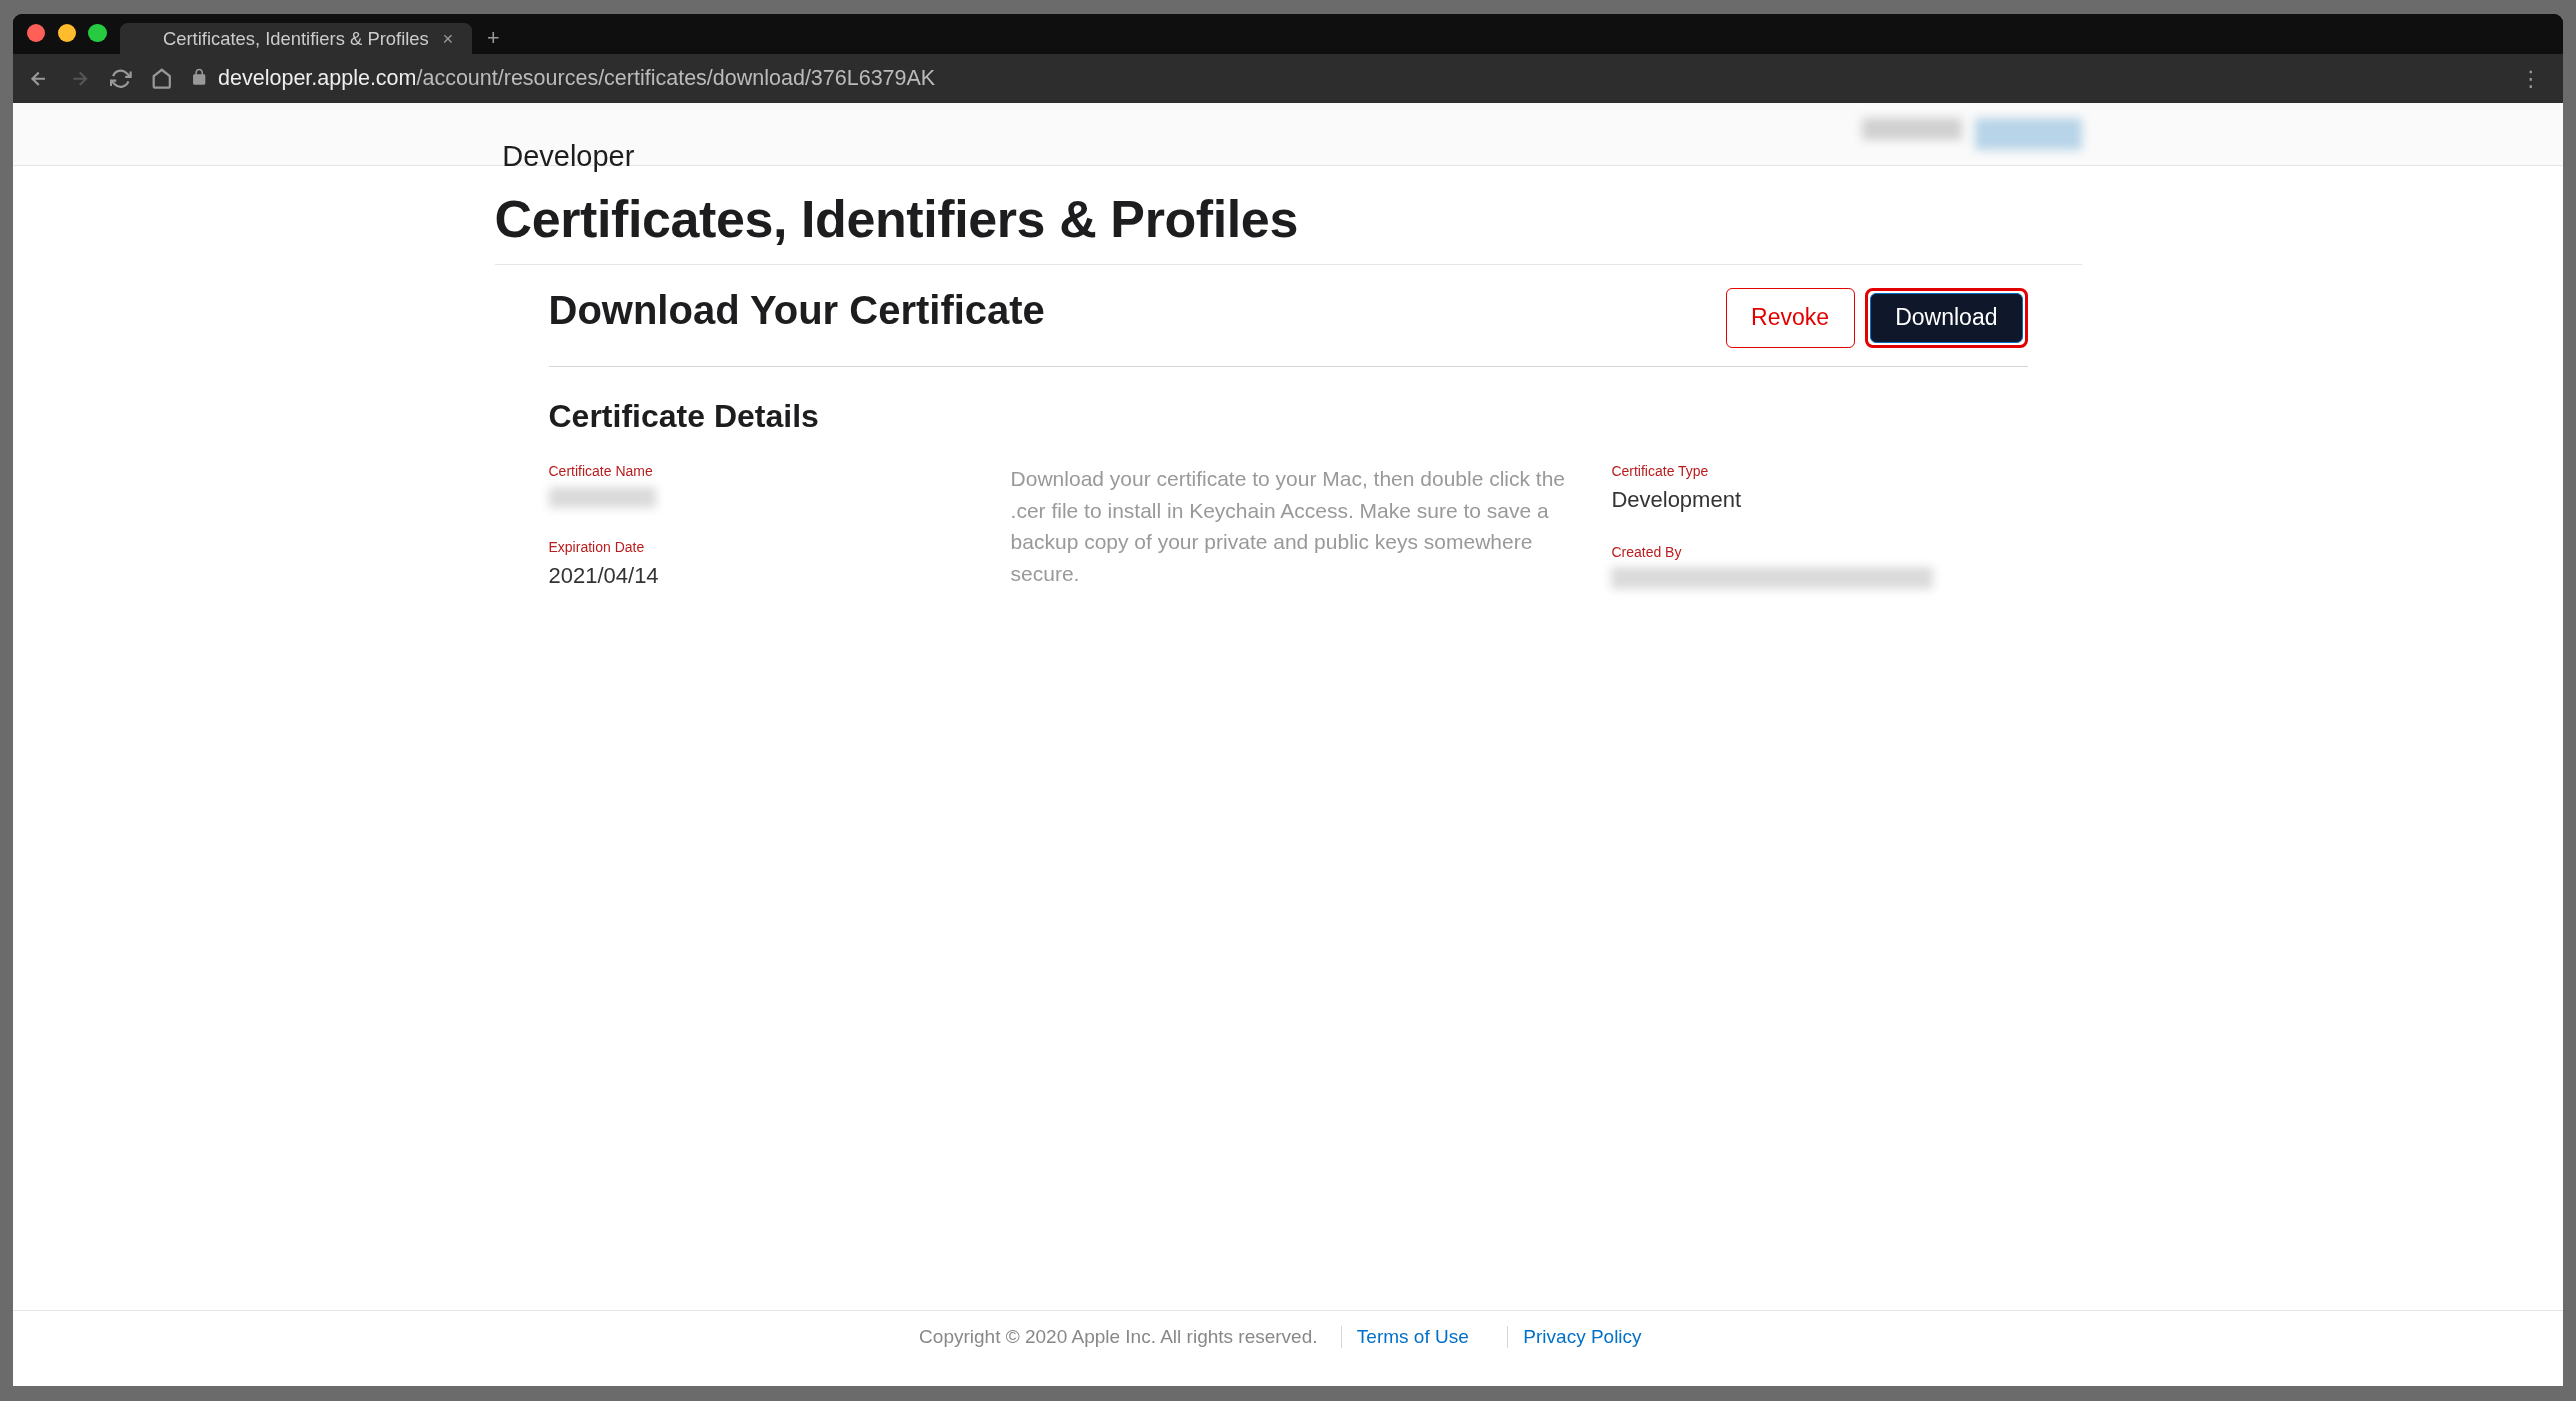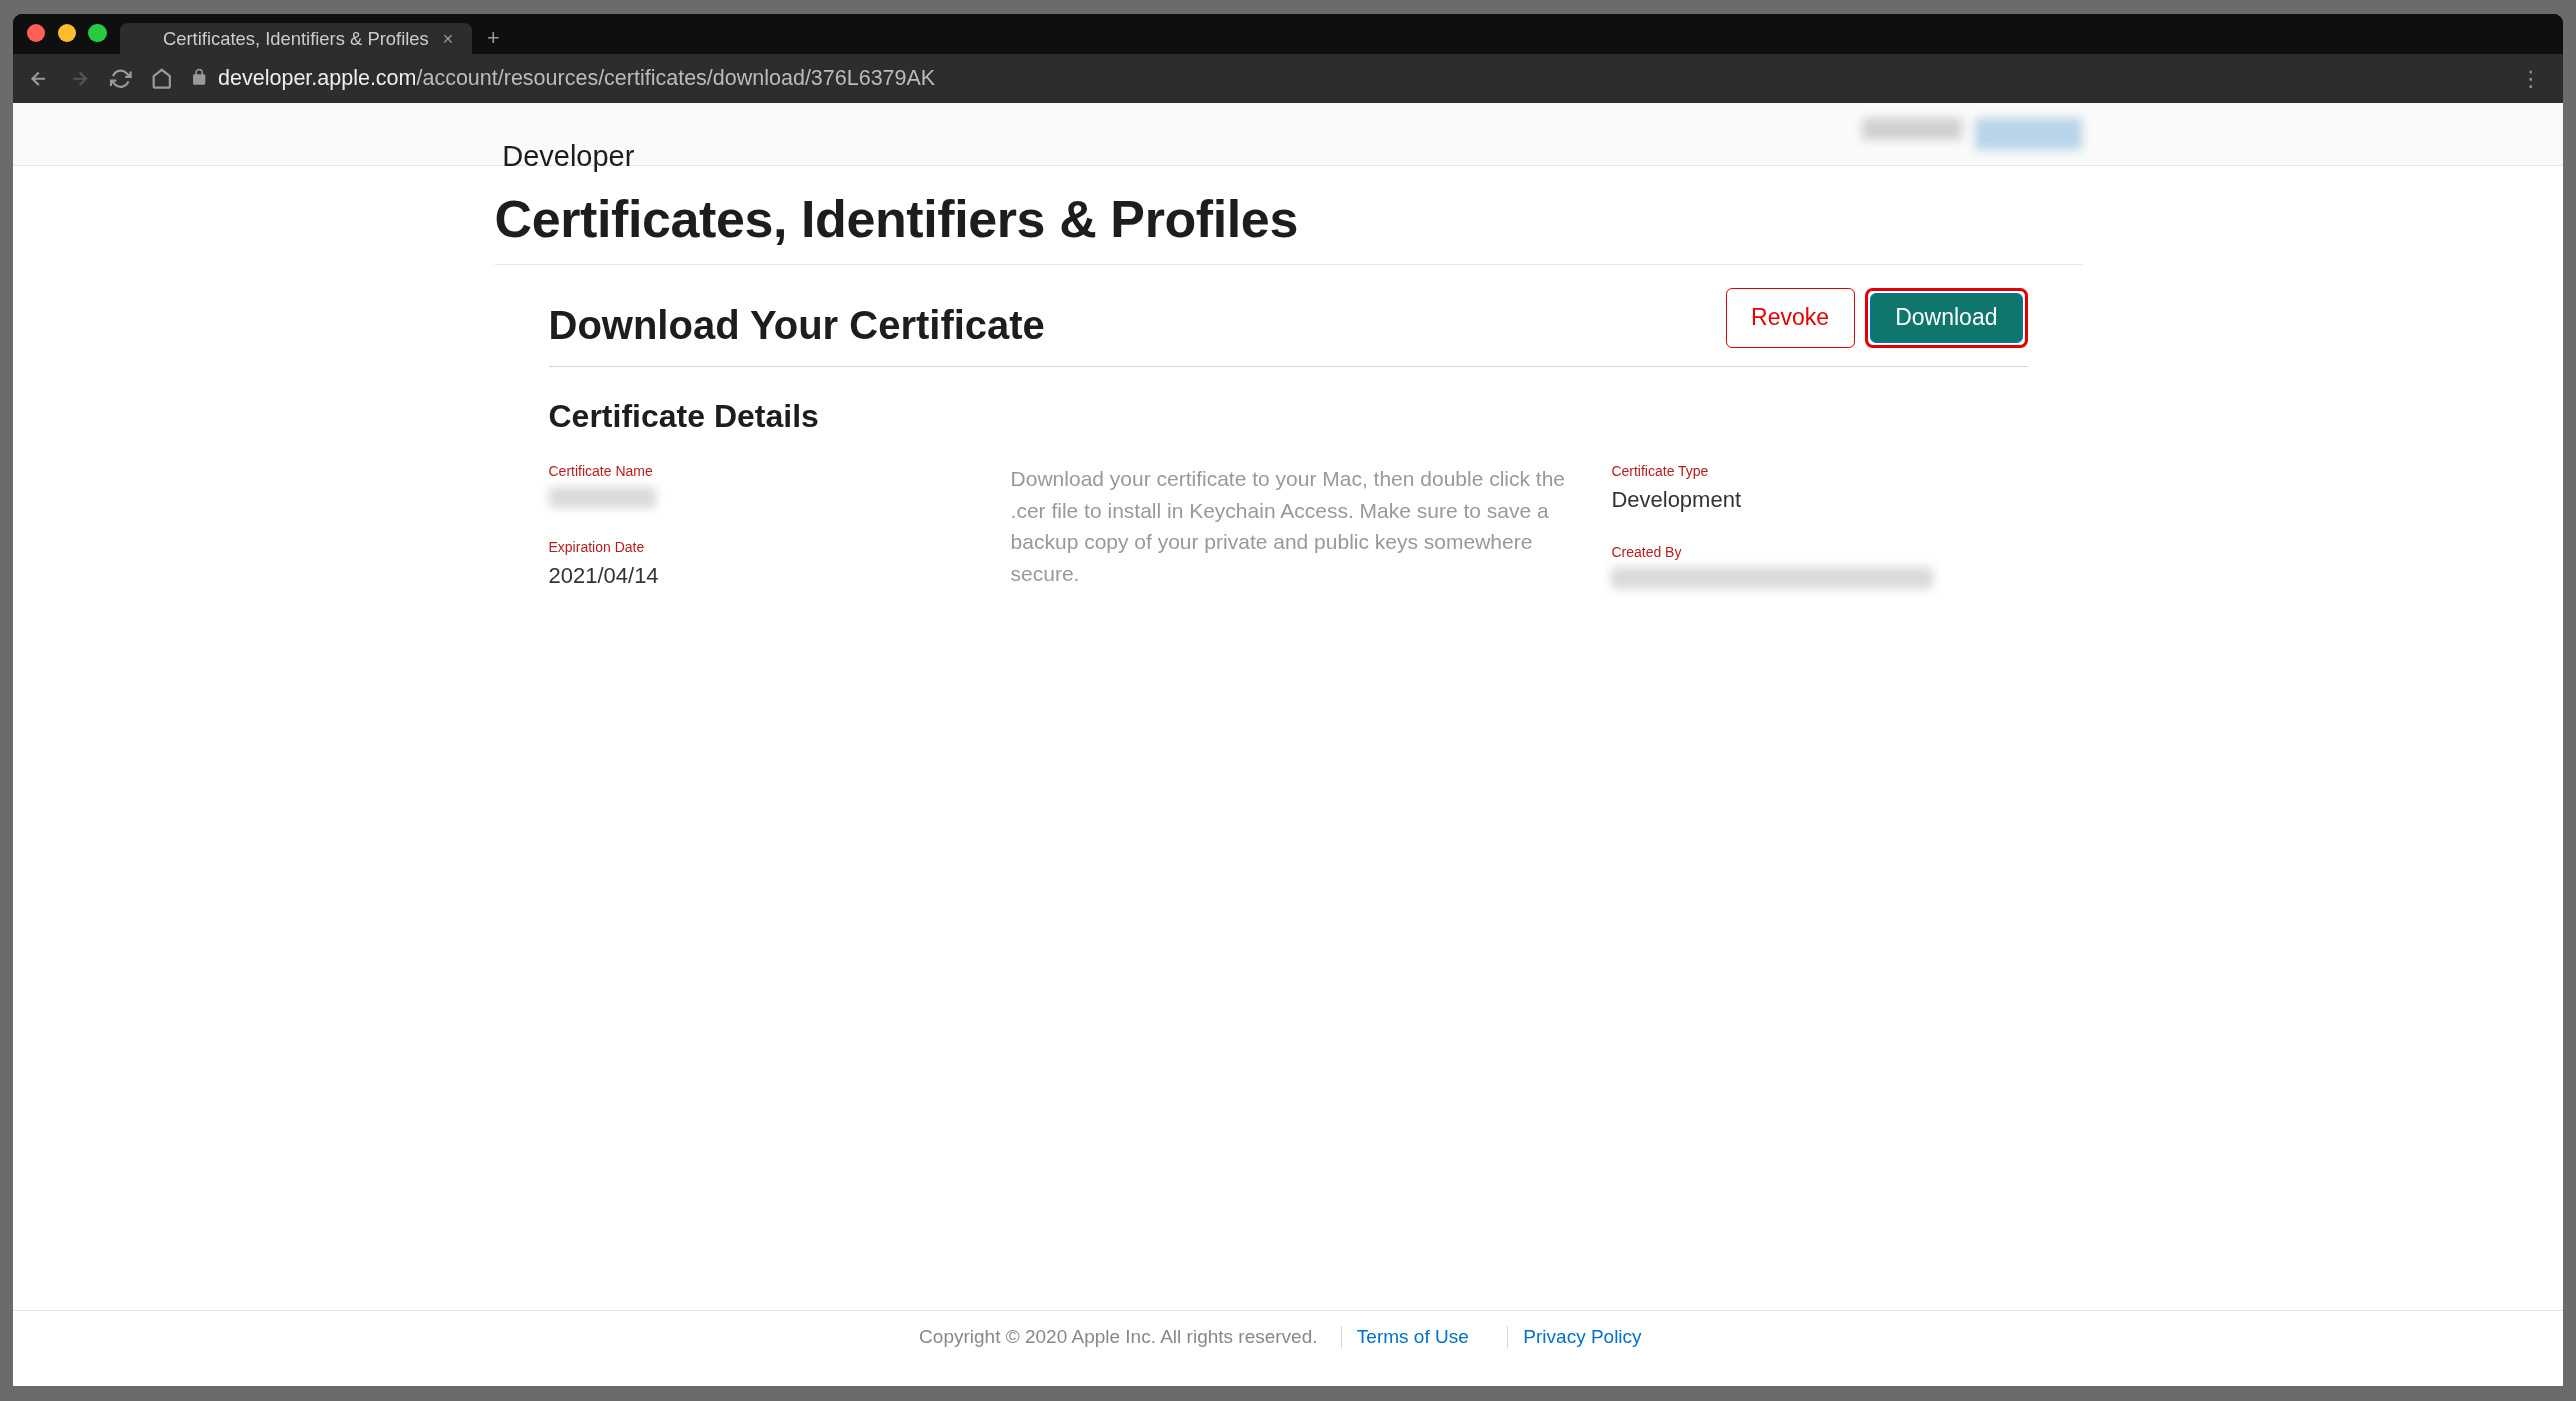--- a/index.html
+++ b/index.html
@@ -45,26 +45,26 @@
     .main-inner { width: 1587px; margin: 0 auto; }
     
     .page-title { font-size: 52px; font-weight: 700; color: #1d1d1f; letter-spacing: -0.4px; padding-bottom: 15.3px; border-bottom: 0.8px solid #e5e5e5; }
     
     .content-section { padding: 23px 54px 0; }
     
     .breadcrumb { margin-bottom: 18.4px; }
     .breadcrumb a { color: #0070c9; text-decoration: none; font-size: 21.5px; }
     .breadcrumb a::before { content: "‹ "; font-size: 23px; }
     
-    .section-header { display: flex; justify-content: space-between; align-items: flex-end; padding-bottom: 18.4px; border-bottom: 0.8px solid #d6d6d6; margin-bottom: 31px; }
+    .section-header { display: flex; justify-content: space-between; align-items: flex-start; padding-bottom: 18.4px; border-bottom: 0.8px solid #d6d6d6; margin-bottom: 31px; }
     .section-title { font-size: 40px; font-weight: 700; color: #1d1d1f; }
     .button-group { display: flex; gap: 10.7px; }
     .btn { padding: 10.7px 24.5px; border-radius: 6.1px; font-size: 23px; cursor: pointer; border: 0.8px solid; }
     .btn-outline-red { background: #fff; color: #e30000; border-color: #e30000; }
-    .btn-primary { background: #0f766e; color: #fff; border-color: #0070c9; }
+    .btn-primary { background: #0f172a; color: #fff; border-color: #0070c9; }
     .download-highlight { border: 3.1px solid #e30000; border-radius: 7.7px; padding: 1.5px; }
     
     .details-title { font-size: 32px; font-weight: 700; color: #1d1d1f; margin-bottom: 28px; }
     
     .details-grid { display: flex; gap: 46px; }
     .col { flex: 1; }
     .col.narrow { flex: 0.9; }
     .col.wide { flex: 1.2; }
     
     .field { margin-bottom: 31px; }

